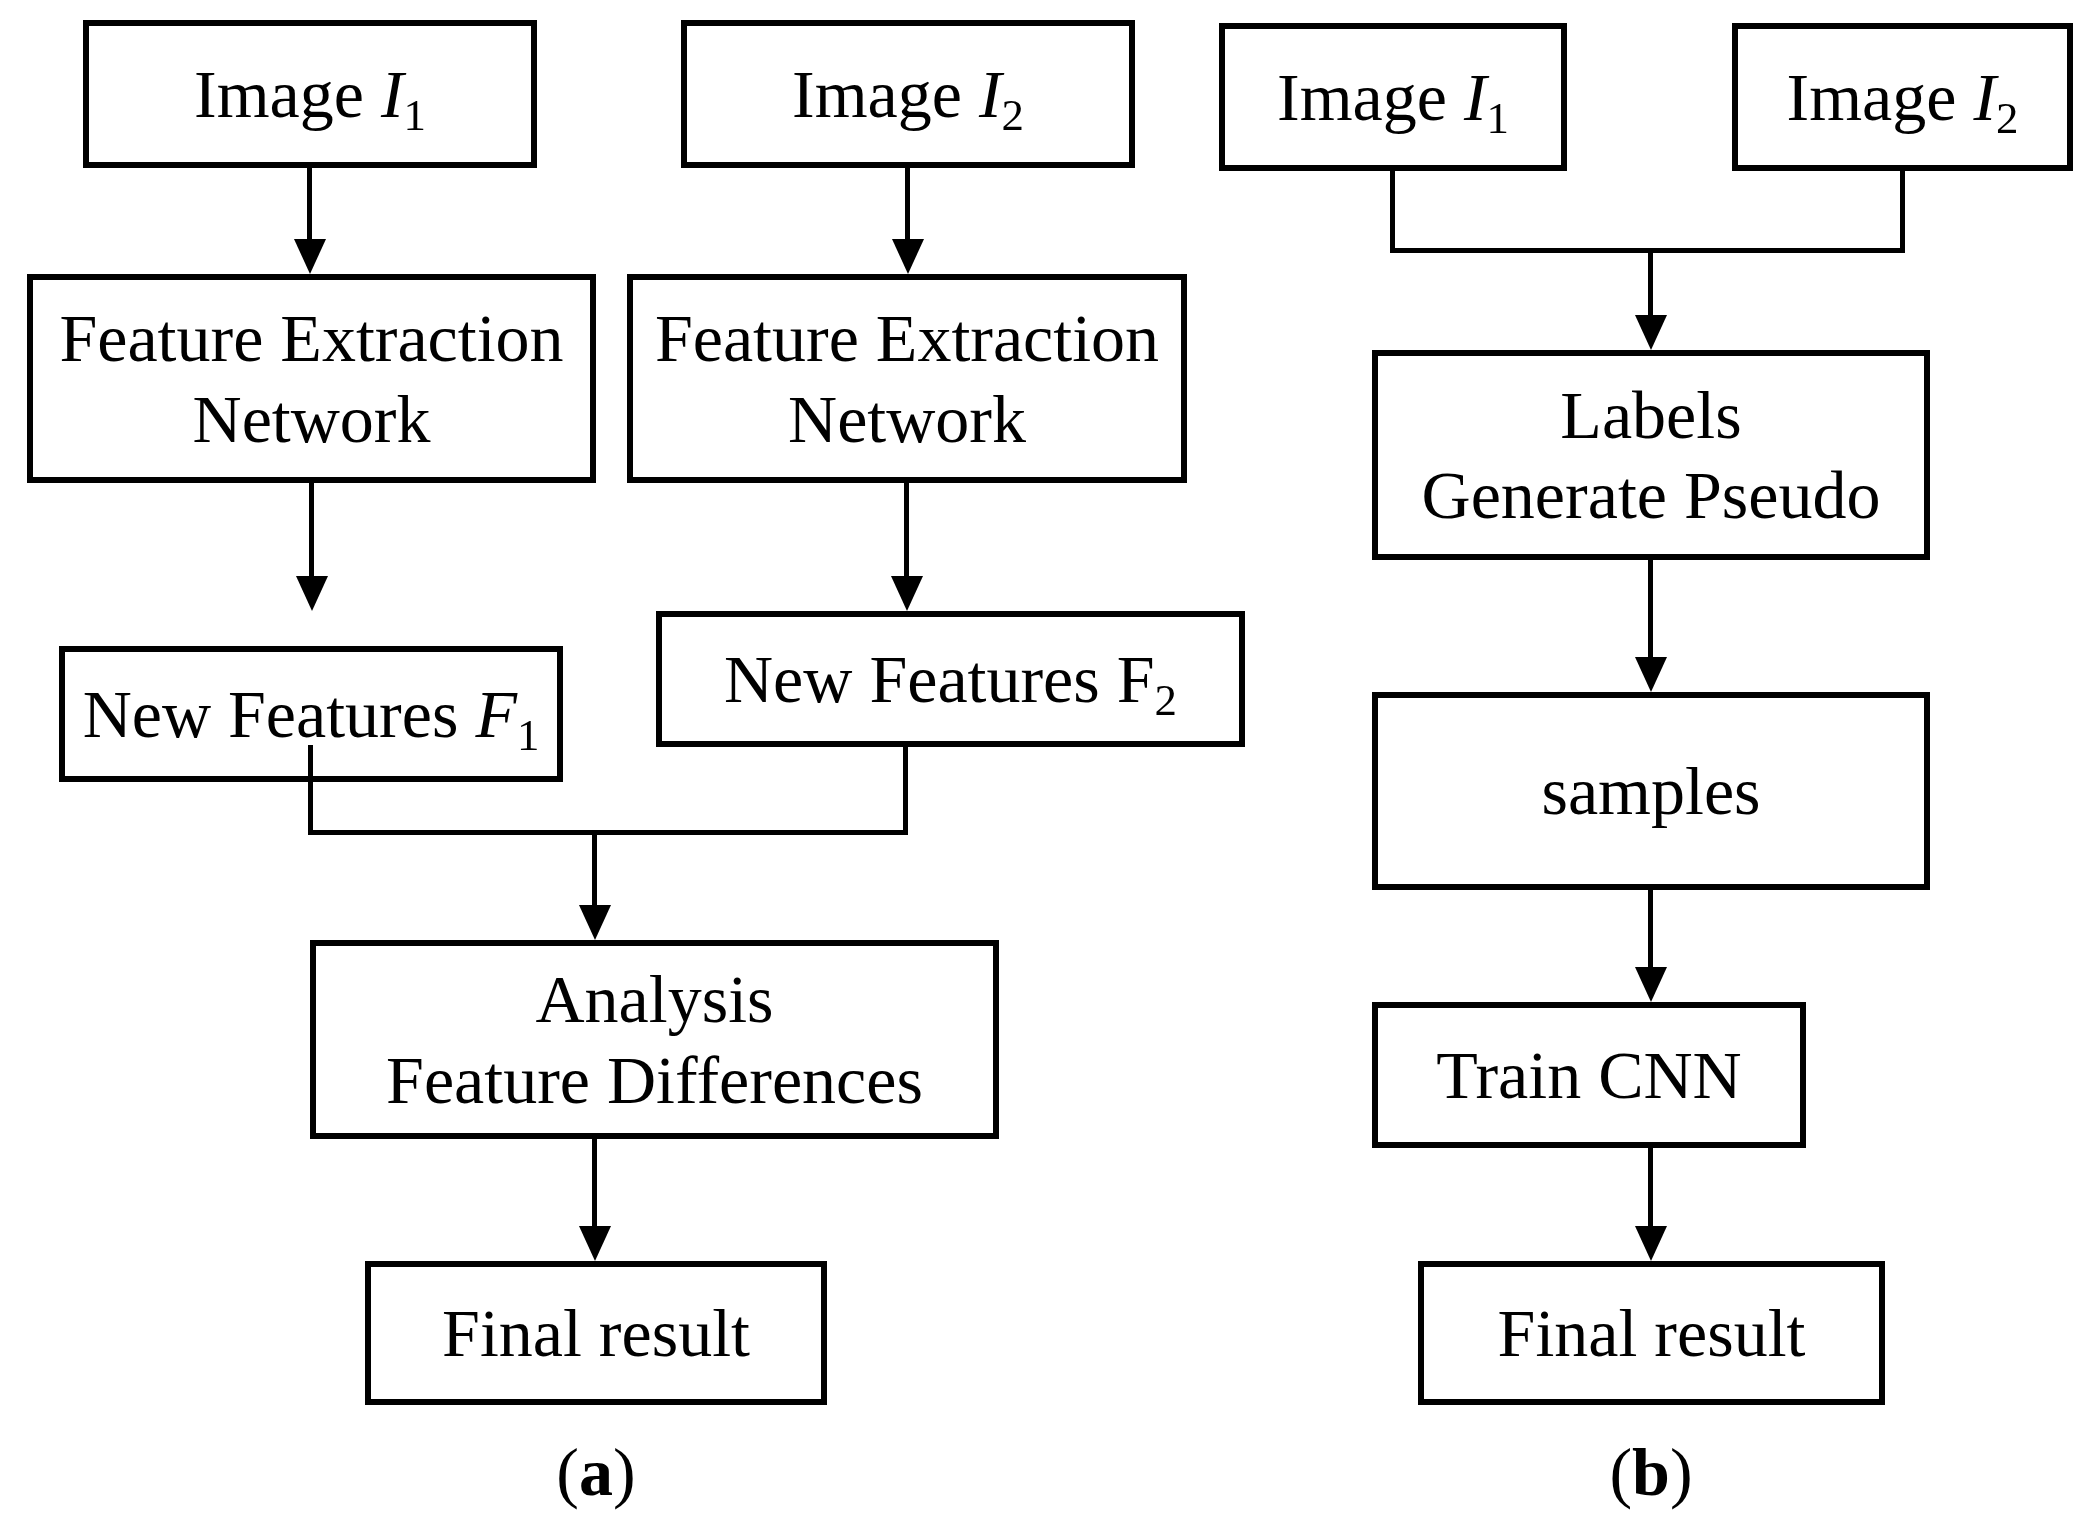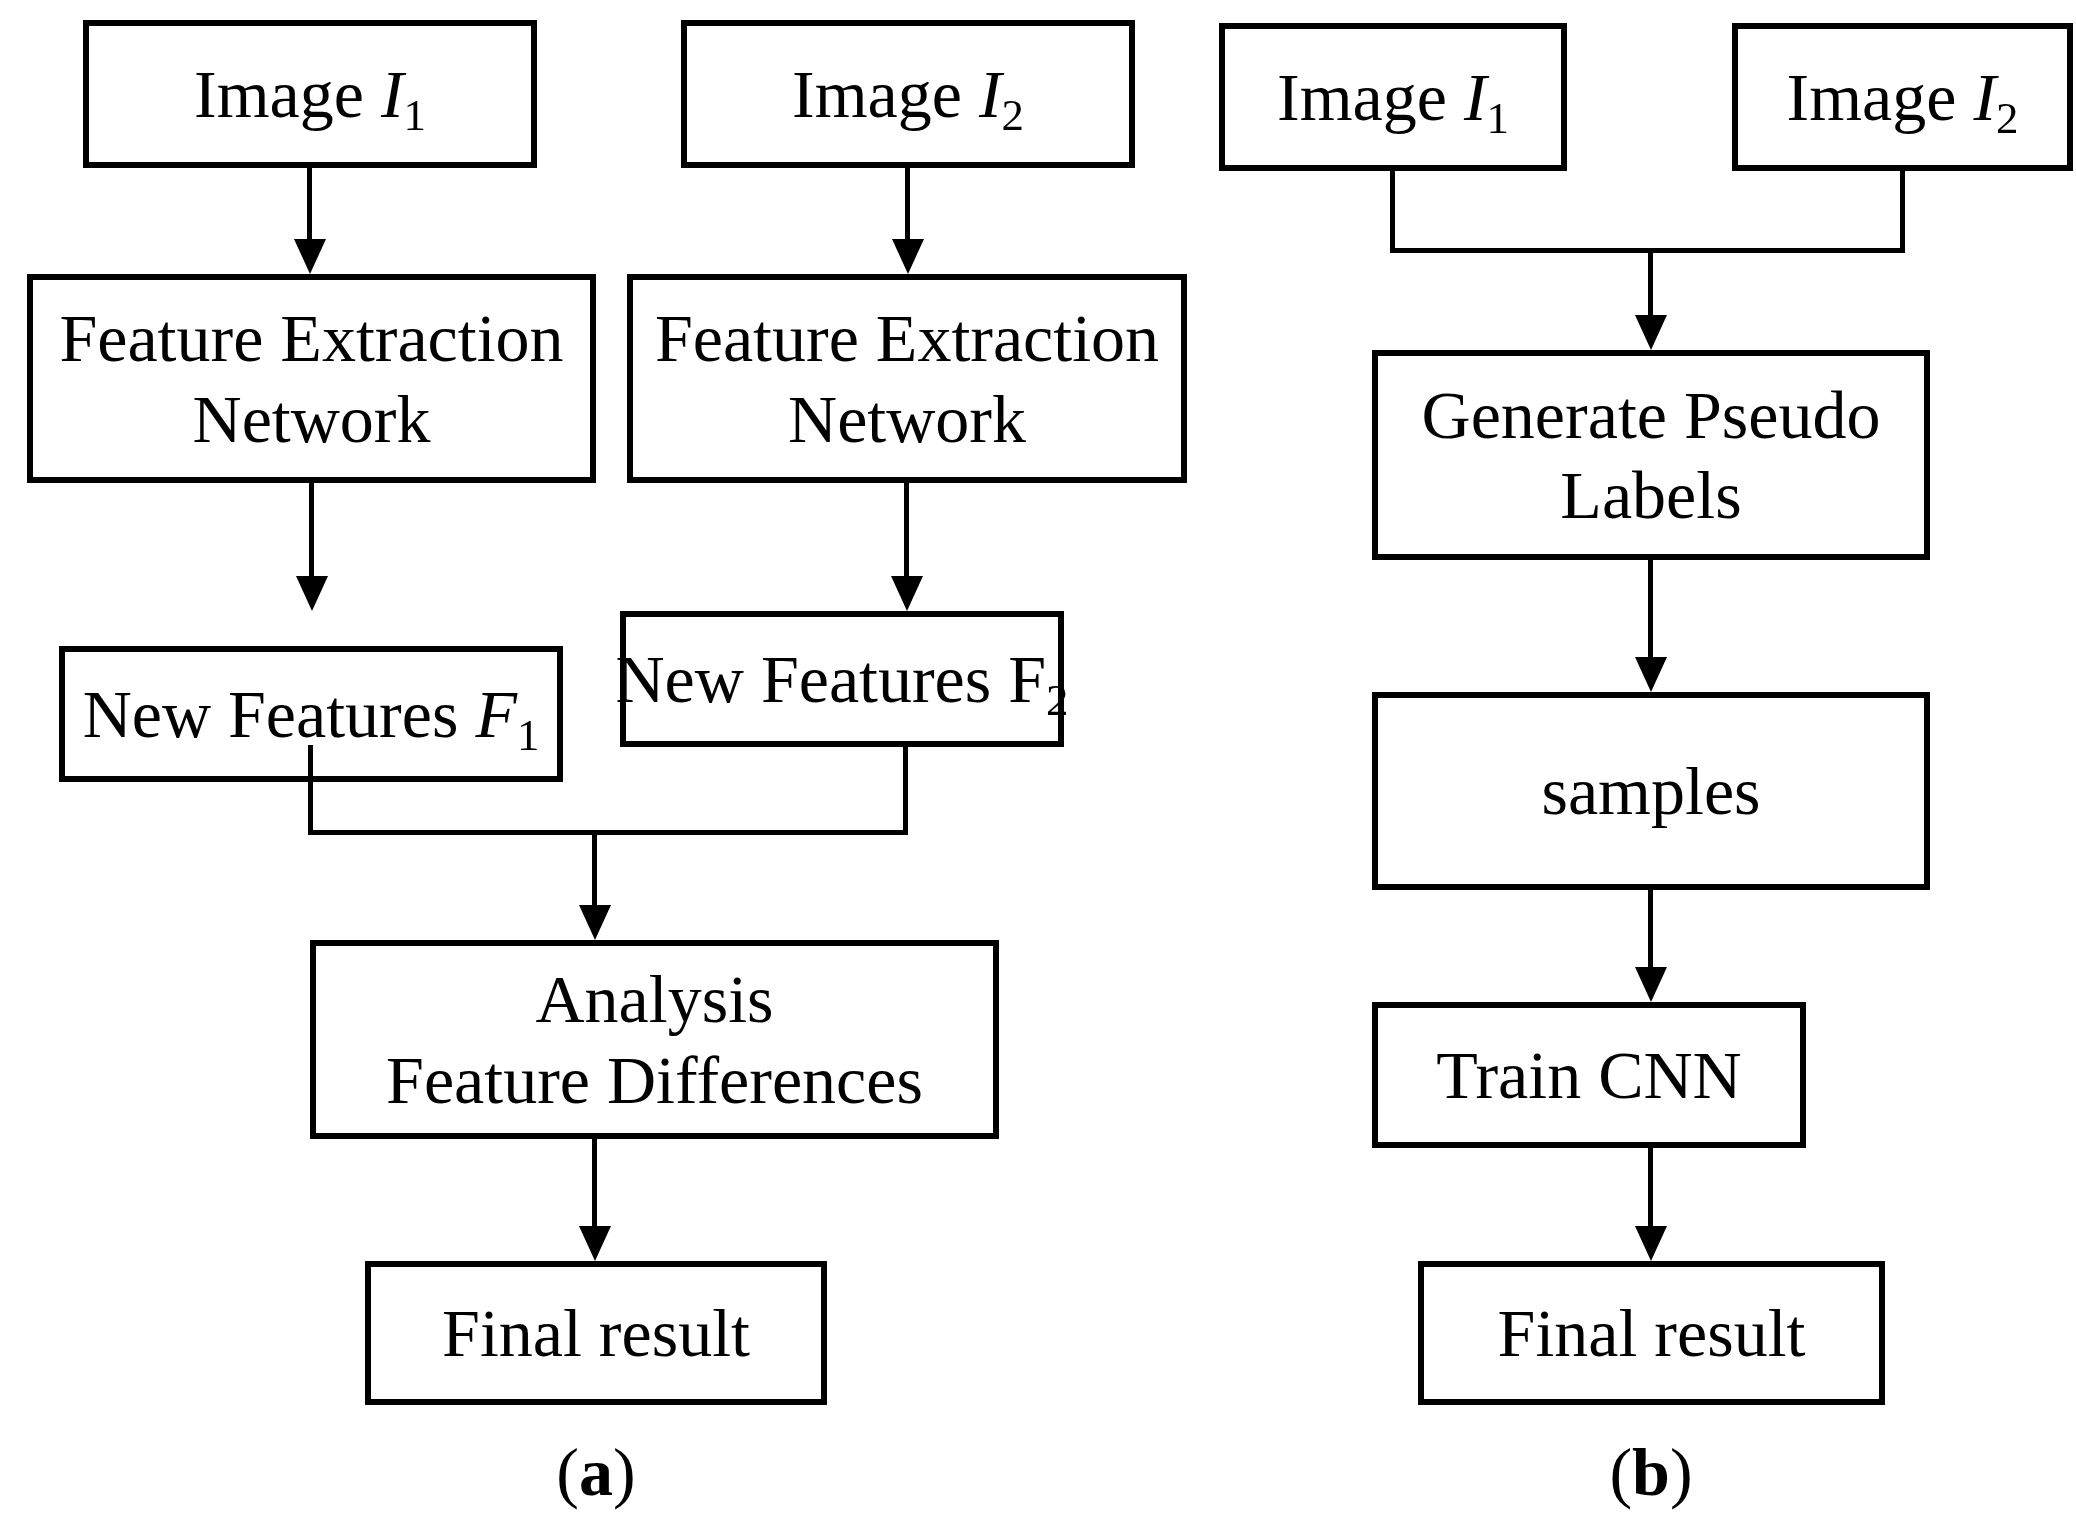--- a/index.html
+++ b/index.html
@@ -49,21 +49,21 @@
 
   <div class="box" style="left:627px;top:274px;width:560px;height:209px">
     <span class="ln">Feature Extraction</span>
     <span class="ln">Network</span>
   </div>
 
   <div class="box" style="left:59px;top:646px;width:504px;height:136px">
     <span class="ln"><span>New Features </span><span class="v-it">F</span><sub>1</sub></span>
   </div>
 
-  <div class="box" style="left:620px;top:611px;width:444px;height:136px">
+  <div class="box" style="left:656px;top:611px;width:589px;height:136px">
     <span class="ln"><span>New Features </span><span class="v-rm">F</span><sub>2</sub></span>
   </div>
 
   <div class="box" style="left:310px;top:940px;width:689px;height:199px">
     <span class="ln">Analysis</span>
     <span class="ln">Feature Differences</span>
   </div>
 
   <div class="box" style="left:365px;top:1261px;width:462px;height:144px">
     <span class="ln">Final result</span>
@@ -94,22 +94,22 @@
 
   <div class="box" style="left:1219px;top:23px;width:348px;height:148px">
     <span class="ln"><span>Image </span><span class="v-it">I</span><sub>1</sub></span>
   </div>
 
   <div class="box" style="left:1732px;top:23px;width:341px;height:148px">
     <span class="ln"><span>Image </span><span class="v-it">I</span><sub>2</sub></span>
   </div>
 
   <div class="box" style="left:1372px;top:350px;width:558px;height:210px">
+    <span class="ln">Labels</span>
     <span class="ln">Generate Pseudo</span>
-    <span class="ln">Labels</span>
   </div>
 
   <div class="box" style="left:1372px;top:692px;width:558px;height:198px">
     <span class="ln">samples</span>
   </div>
 
   <div class="box" style="left:1372px;top:1002px;width:434px;height:146px">
     <span class="ln">Train CNN</span>
   </div>
 

